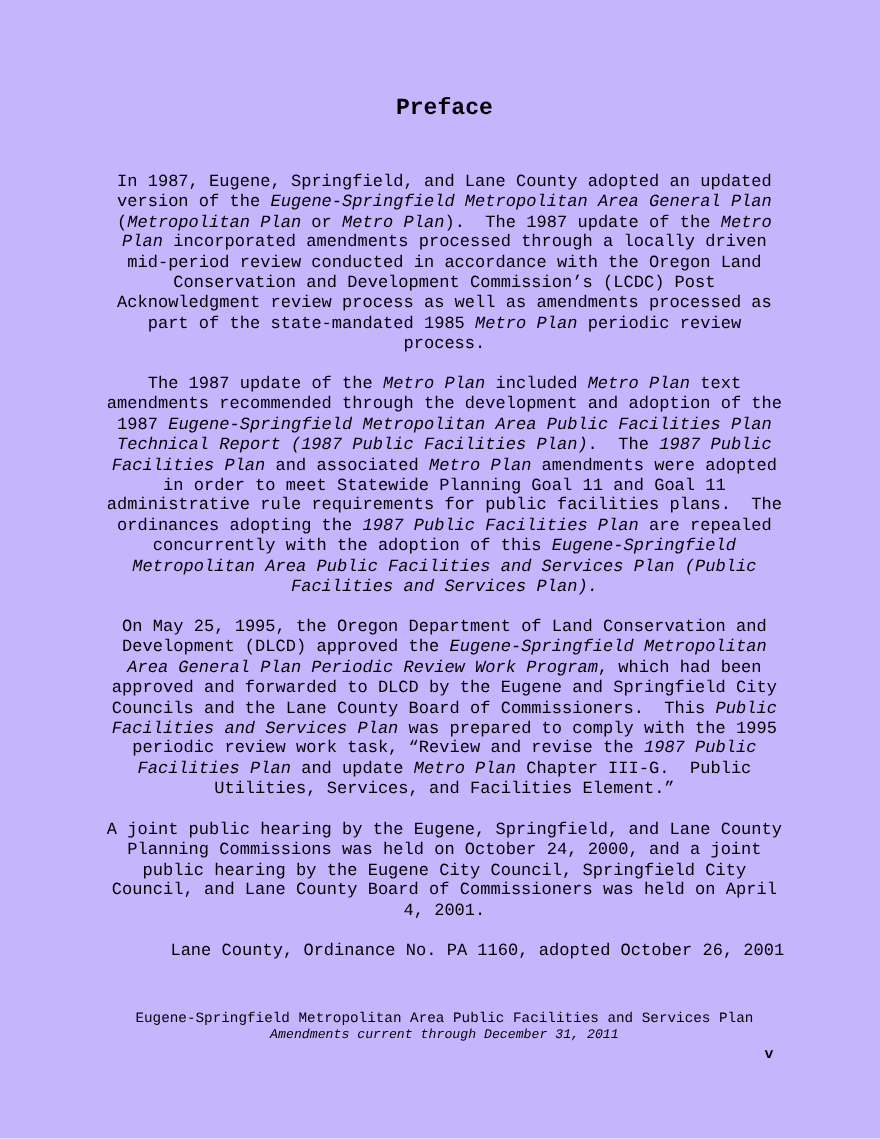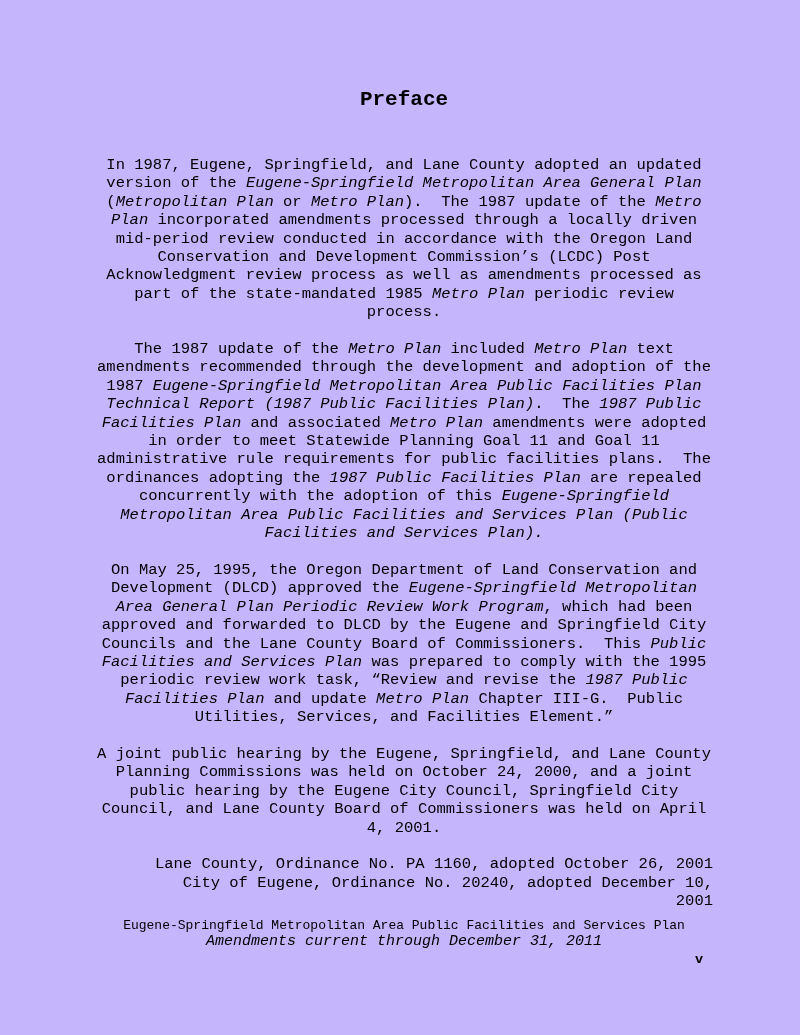--- a/index.html
+++ b/index.html
@@ -52,21 +52,21 @@
     left: 95px;
     top: 918px;
     width: 618px;
     text-align: center;
   }
   .footer-line1 {
     font-size: 13px;
     line-height: 16px;
   }
   .footer-line2 {
-    font-size: 15px;
+    font-size: 12px;
     line-height: 15px;
     font-style: italic;
   }
   .page-number {
     position: absolute;
     top: 952px;
     right: 97px;
     font-size: 13.5px;
     font-weight: bold;
   }
@@ -84,21 +84,20 @@
 
     <p class="para"><span>The 1987 update of the </span><span class="italic">Metro Plan</span><span> included </span><span class="italic">Metro Plan</span><span> text amendments recommended through the development and adoption of the 1987 </span><span class="italic">Eugene-Springfield Metropolitan Area Public Facilities Plan Technical Report (1987 Public Facilities Plan)</span><span>.  The </span><span class="italic">1987 Public Facilities Plan</span><span> and associated </span><span class="italic">Metro Plan</span><span> amendments were adopted in order to meet Statewide Planning Goal 11 and Goal 11 administrative rule requirements for public facilities plans.  The ordinances adopting the </span><span class="italic">1987 Public Facilities Plan</span><span> are repealed concurrently with the adoption of this </span><span class="italic">Eugene-Springfield Metropolitan Area Public Facilities and Services Plan (Public Facilities and Services Plan).</span></p>
 
     <p class="para"><span>On May 25, 1995, the Oregon Department of Land Conservation and Development (DLCD) approved the </span><span class="italic">Eugene-Springfield Metropolitan Area General Plan Periodic Review Work Program</span><span>, which had been approved and forwarded to DLCD by the Eugene and Springfield City Councils and the Lane County Board of Commissioners.  This </span><span class="italic">Public Facilities and Services Plan</span><span> was prepared to comply with the 1995 periodic review work task, “Review and revise the </span><span class="italic">1987 Public Facilities Plan</span><span> and update </span><span class="italic">Metro Plan</span><span> Chapter III-G.  Public Utilities, Services, and Facilities Element.”</span></p>
 
     <p class="para"><span>A joint public hearing by the Eugene, Springfield, and Lane County Planning Commissions was held on October 24, 2000, and a joint public hearing by the Eugene City Council, Springfield City Council, and Lane County Board of Commissioners was held on April 4, 2001.</span></p>
 
 
     <div class="ordinances">
       <div class="ordinance">Lane County, Ordinance No. PA 1160, adopted October 26, 2001</div>
-      <div class="ordinance">City of Eugene, Ordinance No. 20240, adopted December 10, 2001</div>
     </div>
 
   </div>
 
   <div class="footer">
     <div class="footer-line1">Eugene-Springfield Metropolitan Area Public Facilities and Services Plan</div>
     <div class="footer-line2">Amendments current through December 31, 2011</div>
   </div>
 
   <div class="page-number">v</div>

